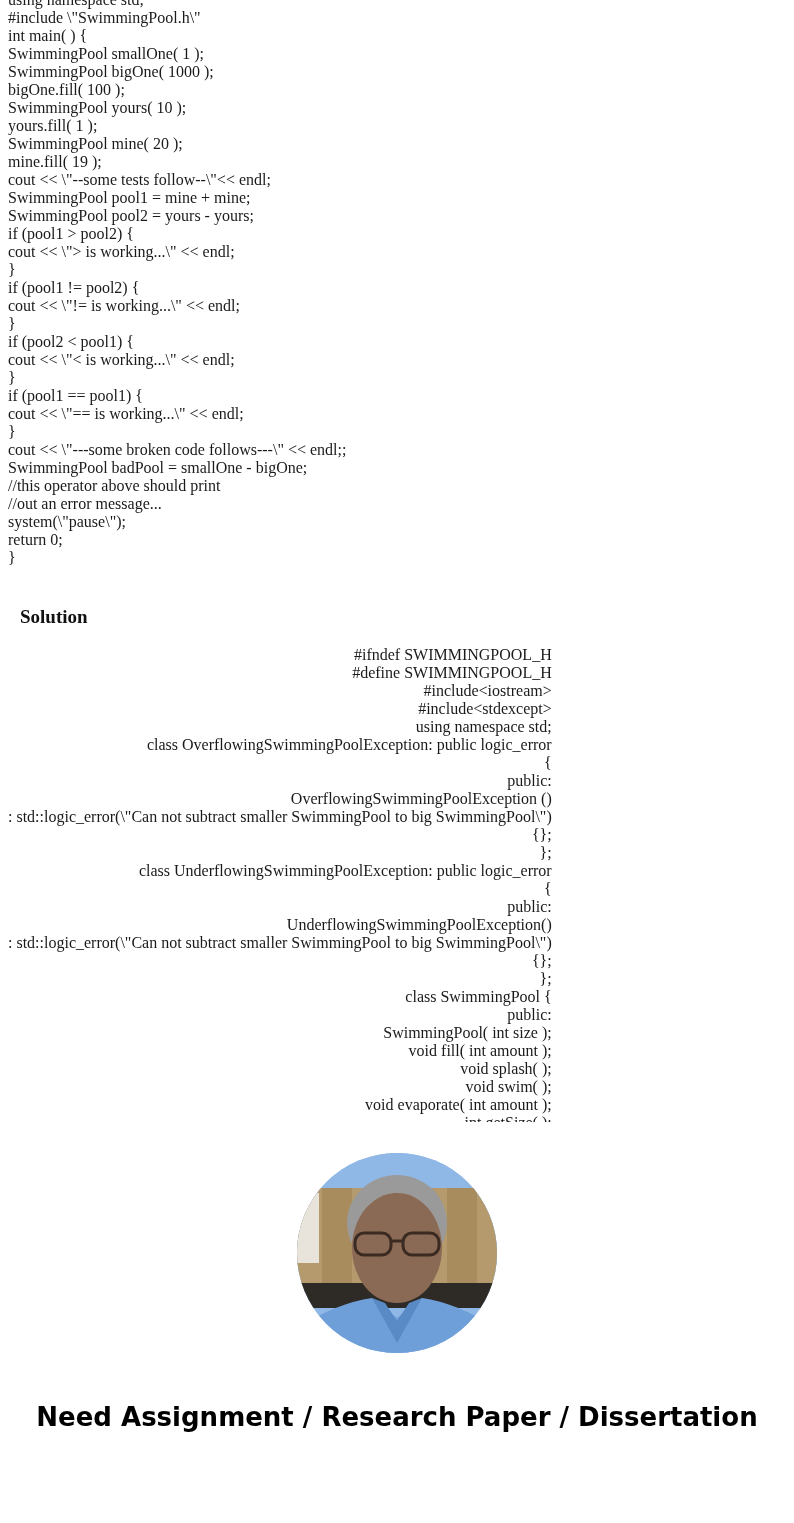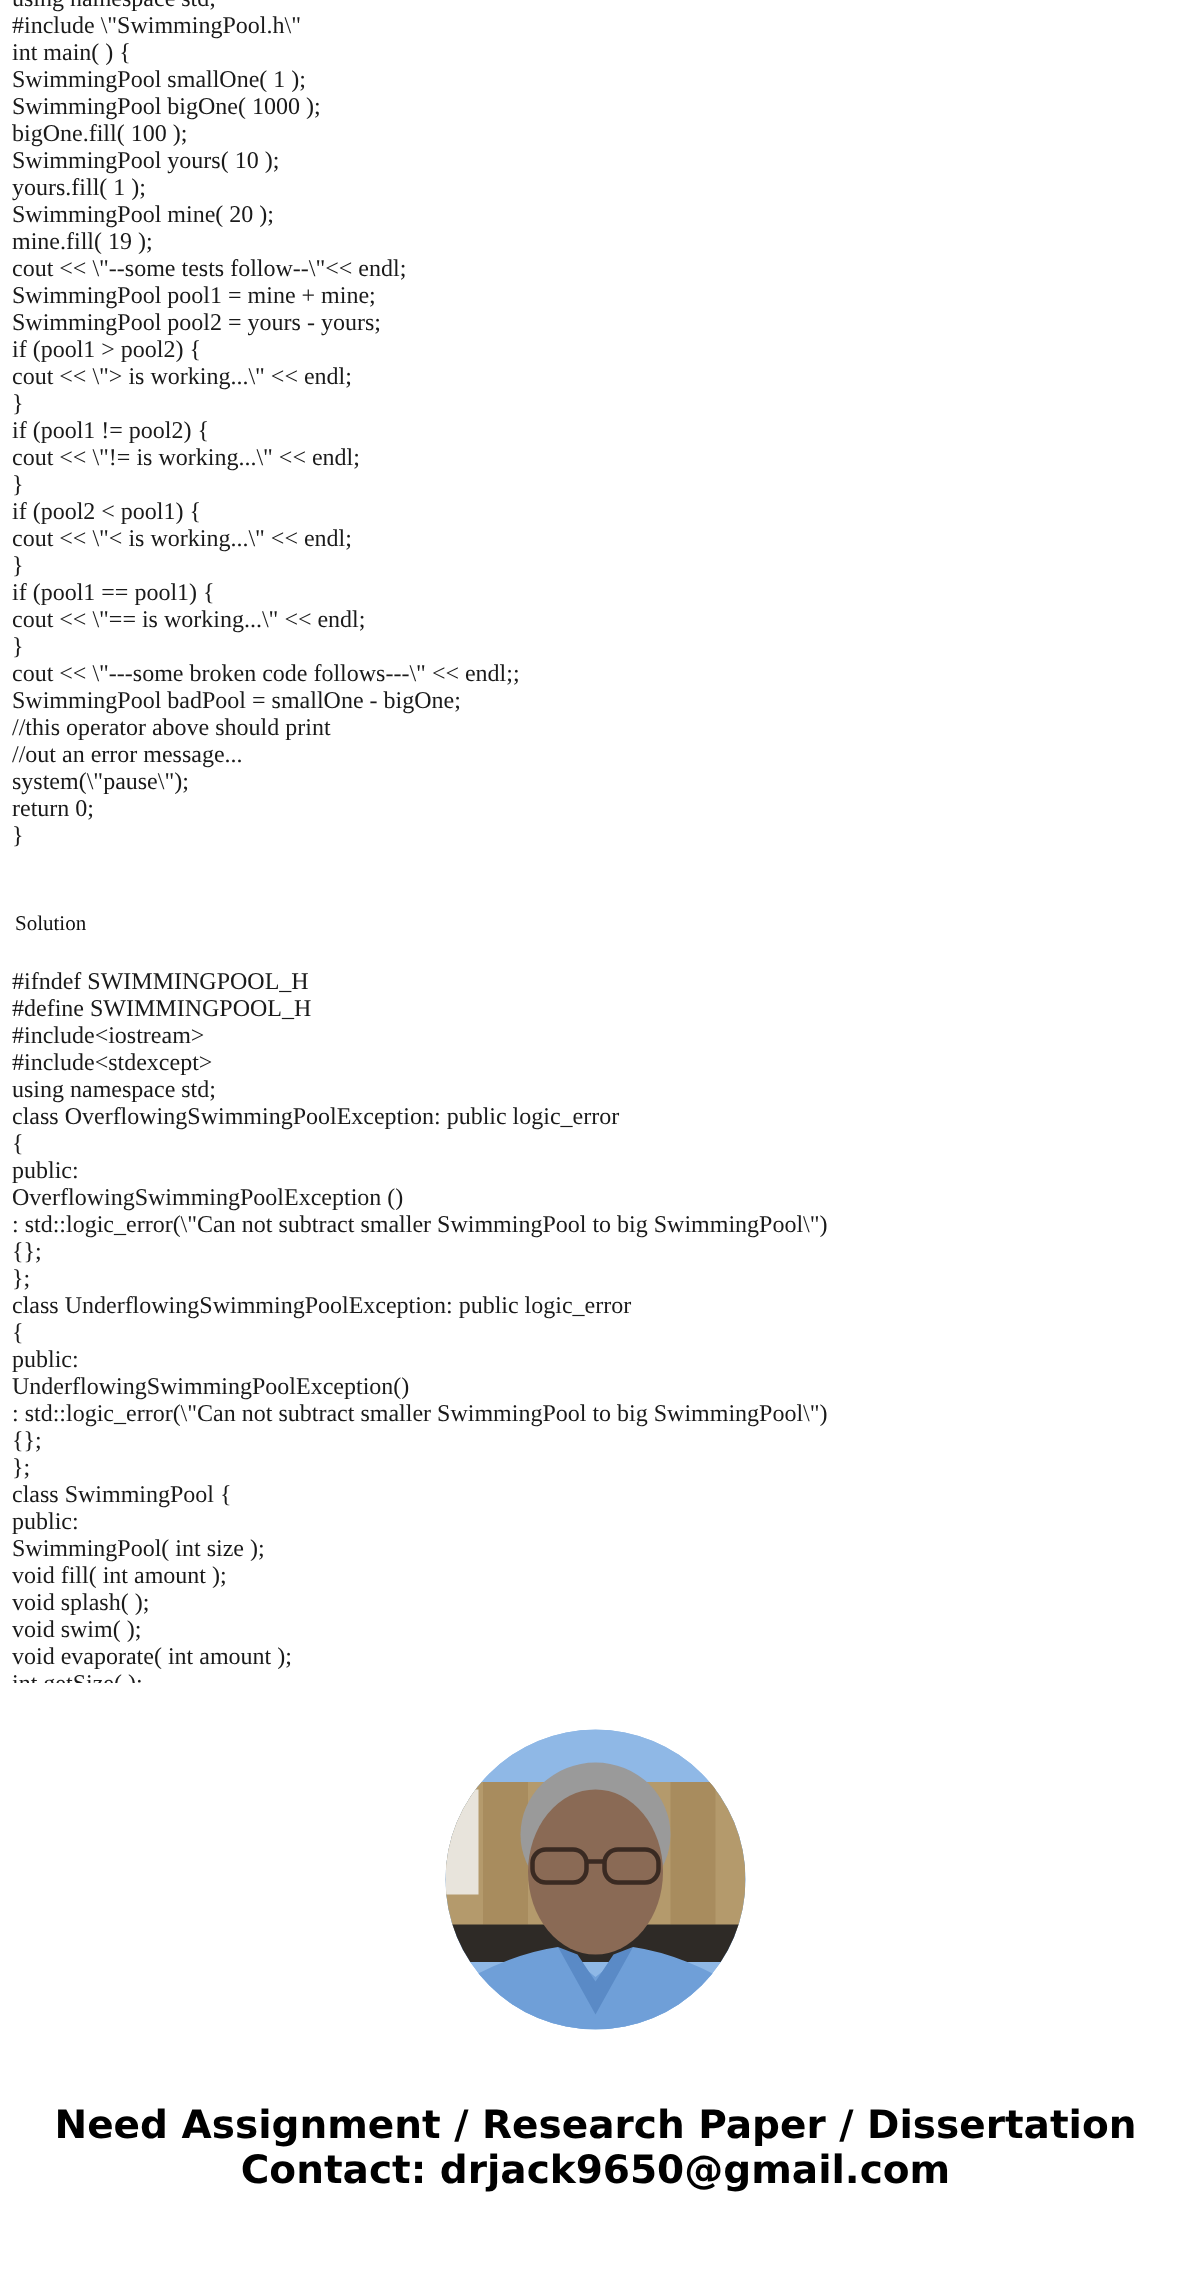--- a/index.html
+++ b/index.html
@@ -21,36 +21,37 @@
       font-size: 16px;
       line-height: 18px;
       white-space: pre;
       color: #1a1a1a;
     }
     #question-code {
       top: -9px;
     }
     #solution-heading {
       position: absolute;
-      left: 10px;
+      left: 20px;
       top: 606px;
       margin: 0;
       font-family: "Liberation Serif", serif;
-      font-size: 14px;
-      font-weight: normal;
+      font-size: 19px;
+      font-weight: bold;
       line-height: 22px;
       color: #111111;
     }
     #solution-viewport {
       position: absolute;
       left: 0;
       top: 646px;
       width: 632px;
       height: 476px;
       overflow: hidden;
+      text-align: right;
     }
     #solution-code {
       top: 0;
     }
     .code-line {
       display: block;
       height: 18px;
     }
     #avatar {
       position: absolute;
@@ -105,14 +106,13 @@
     <rect x="58" y="80" width="36" height="22" rx="9" fill="none" stroke="#3a2a22" stroke-width="3"></rect>
     <rect x="106" y="80" width="36" height="22" rx="9" fill="none" stroke="#3a2a22" stroke-width="3"></rect>
     <line x1="94" y1="88" x2="106" y2="88" stroke="#3a2a22" stroke-width="3"></line>
     <path d="M0 200 L0 175 Q40 150 75 145 L100 165 L125 145 Q160 150 200 175 L200 200 Z" fill="#6f9fd8"></path>
     <path d="M75 145 L100 190 L125 145 L112 150 L100 168 L88 150 Z" fill="#5a8ac6"></path>
   </svg>
 </div>
 
 <div id="promo">
   <div>Need Assignment / Research Paper / Dissertation</div>
-  <div>Contact: drjack9650@gmail.com</div>
 </div>
 
 </body></html>

